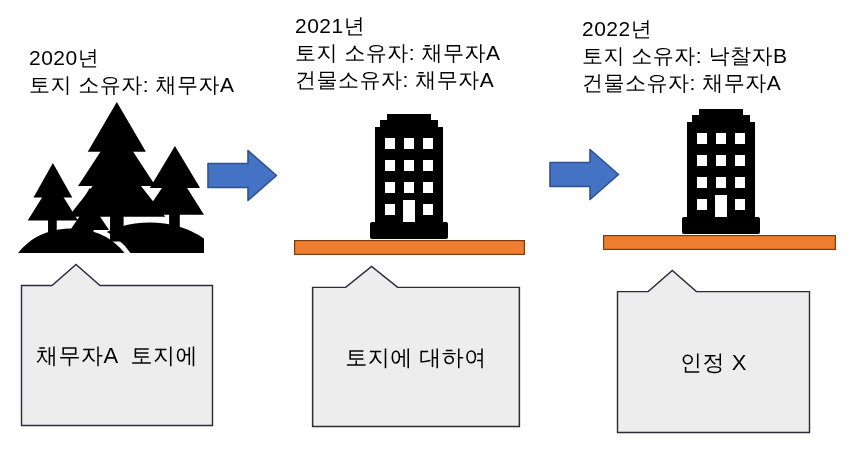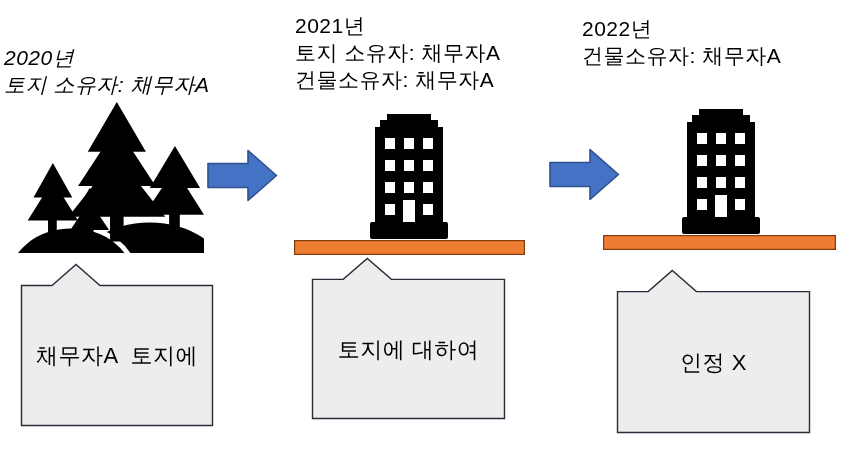--- a/index.html
+++ b/index.html
@@ -16,21 +16,21 @@
 
   
   .stage-header {
     position: absolute;
     text-align: left;
     font-size: 21px;
     line-height: 27px;
     letter-spacing: 0.5px;
     white-space: nowrap;
   }
-  .h1 { left: 4px;  top: 44px;  width: 230px; font-style: italic; }
+  .h1 { left: 29px;  top: 44px;  width: 230px; }
   .h2 { left: 295px; top: 12px;  width: 225px; }
   .h3 { left: 582px; top: 15px;  width: 265px; }
 
   
   .icon { position: absolute; }
   .forest   { left: 18px;  top: 100px; width: 186px; height: 153px; }
   .bldg-1   { left: 369px; top: 114px; width: 80px;  height: 126px; }
   .bldg-2   { left: 681px; top: 109px; width: 80px;  height: 126px; }
   .icon svg { display: block; width: 100%; height: 100%; }
 
@@ -44,21 +44,21 @@
   
   .arrow { position: absolute; }
   .arrow-1 { left: 207px; top: 149px; width: 71px; height: 53px; }
   .arrow-2 { left: 549px; top: 148px; width: 71px; height: 53px; }
   .arrow svg { display: block; width: 100%; height: 100%; overflow: visible; }
   .arrow-use { stroke: #2F528F; stroke-width: 1.6; }
 
   
   .callout { position: absolute; }
   .callout-1 { left: 20px;  top: 262px; width: 194px; height: 165px; }
-  .callout-2 { left: 311px; top: 256px; width: 195px; height: 164px; }
+  .callout-2 { left: 311px; top: 264px; width: 210px; height: 164px; }
   .callout-3 { left: 616px; top: 268px; width: 195px; height: 166px; }
   .callout svg { position: absolute; inset: 0; width: 100%; height: 100%; }
   .callout-path { stroke: #2B2B3B; stroke-width: 1.4; }
   .callout-text {
     position: absolute;
     left: 0; right: 0; top: 23px; bottom: 0;
     display: flex;
     flex-direction: column;
     justify-content: center;
     align-items: center;
@@ -175,20 +175,21 @@
   </div>
 
   <div class="arrow arrow-2">
     <svg viewBox="0 0 71 53">
       <use class="arrow-use" href="#sym-arrow" fill="#4472C4"></use>
     </svg>
   </div>
 
   <div class="stage-header h3">
     <div>2022년</div>
+    <div>토지 소유자: 낙찰자B</div>
     <div>건물소유자: 채무자A</div>
   </div>
 
   <div class="icon bldg-2">
     <svg viewBox="0 0 80 126" preserveAspectRatio="none">
       <use href="#sym-building" fill="#000000"></use>
     </svg>
   </div>
 
   <div class="land land-2">

